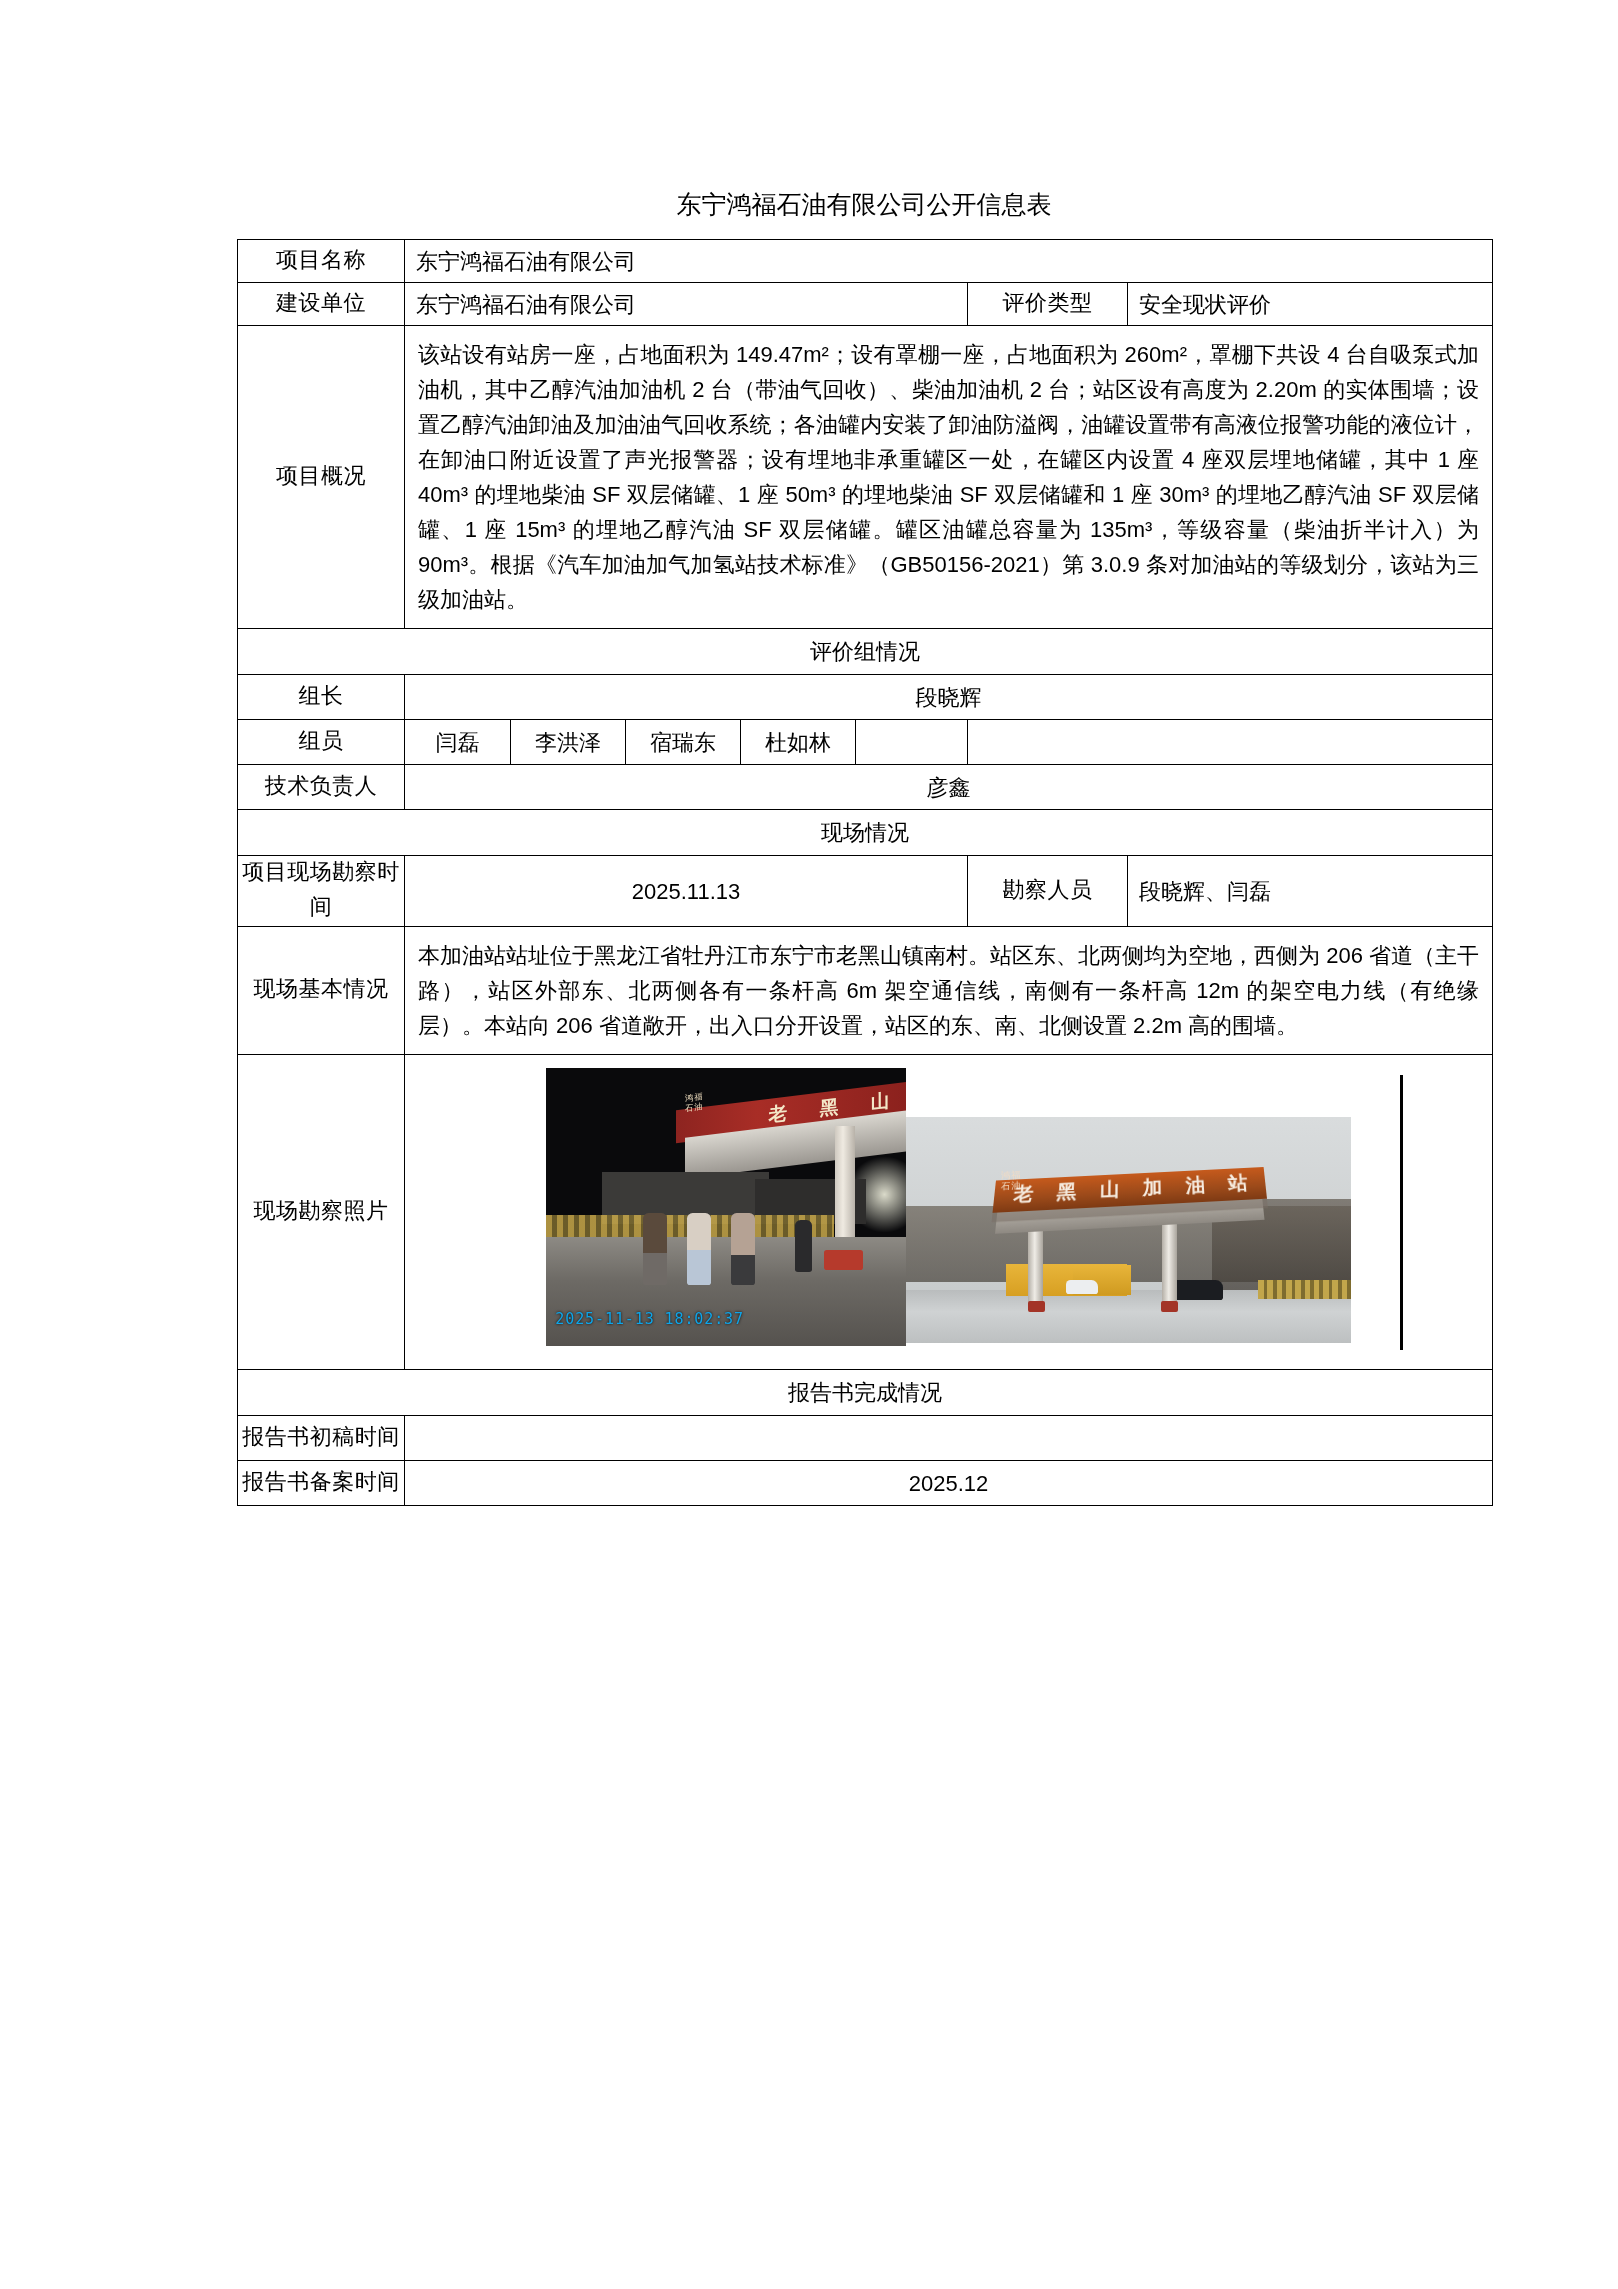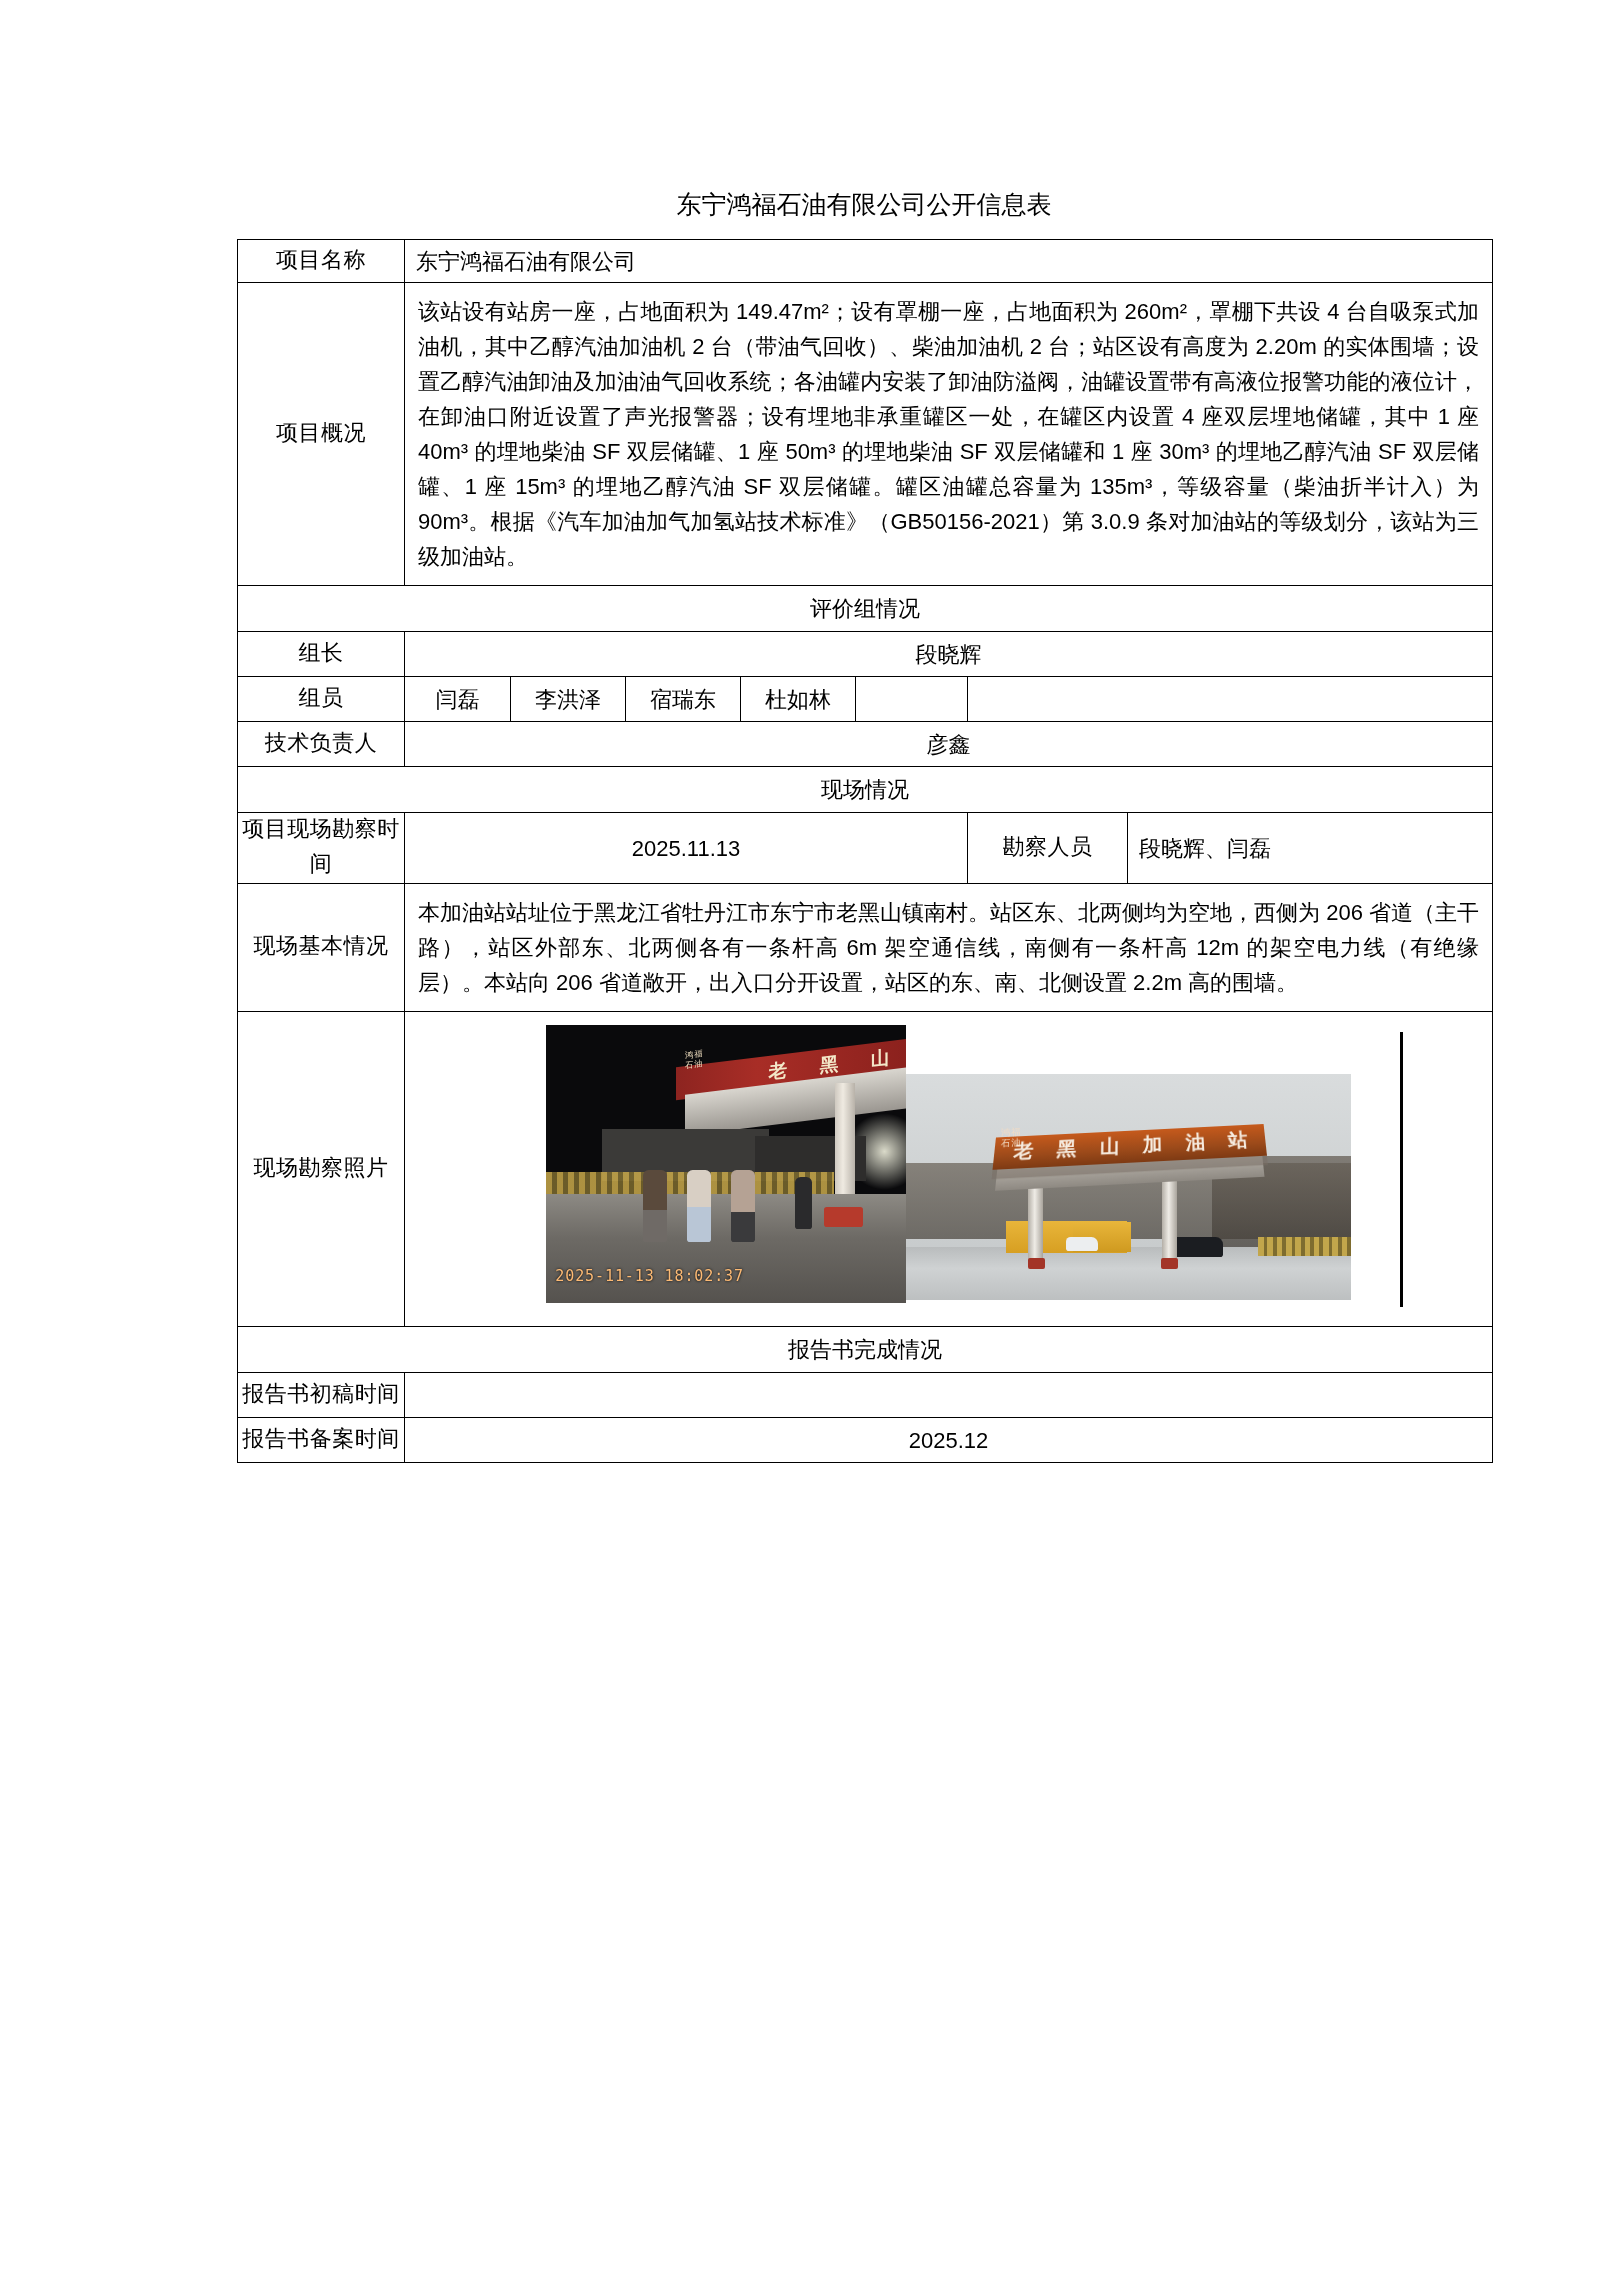--- a/index.html
+++ b/index.html
@@ -87,21 +87,21 @@
     background:#c9ccce;
   }
   .divider-line{
     position:absolute;
     right:89px;top:7.4px;
     width:2.8px;height:275px;
     background:#000;
   }
   .ts{
     position:absolute;left:9.3px;bottom:9.3px;
-    color:#fdba74;
+    color:#0ea5e9;
     font-family:"DejaVu Sans Mono","Liberation Mono",monospace;
     font-size:15px;
     letter-spacing:0.9px;
     text-shadow:0 0 2.8px #000;
   }
   .nightsky{position:absolute;inset:0;background:#0a0a0c;}
   .canopy{
     position:absolute;
     left:130px;top:28px;width:232px;height:33px;
     background:linear-gradient(90deg,#8d2420,#a82d26 35%,#8b211d);
@@ -244,20 +244,26 @@
       <col style="width:160px">
       <col style="width:365px">
     </colgroup>
 
     <tbody>
         <tr>
       <td class="lbl rowh-1">项目名称</td>
       <td class="val rowh-1" colspan="7">东宁鸿福石油有限公司</td>
     </tr>
 
+    <tr>
+      <td class="lbl rowh-2">建设单位</td>
+      <td class="val rowh-2" colspan="5">东宁鸿福石油有限公司</td>
+      <td class="lbl rowh-2">评价类型</td>
+      <td class="val rowh-2">安全现状评价</td>
+    </tr>
 
     <tr>
       <td class="lbl">项目概况</td>
       <td class="para" colspan="7">该站设有站房一座，占地面积为 149.47m²；设有罩棚一座，占地面积为 260m²，罩棚下共设 4 台自吸泵式加油机，其中乙醇汽油加油机 2 台（带油气回收）、柴油加油机 2 台；站区设有高度为 2.20m 的实体围墙；设置乙醇汽油卸油及加油油气回收系统；各油罐内安装了卸油防溢阀，油罐设置带有高液位报警功能的液位计，在卸油口附近设置了声光报警器；设有埋地非承重罐区一处，在罐区内设置 4 座双层埋地储罐，其中 1 座 40m³ 的埋地柴油 SF 双层储罐、1 座 50m³ 的埋地柴油 SF 双层储罐和 1 座 30m³ 的埋地乙醇汽油 SF 双层储罐、1 座 15m³ 的埋地乙醇汽油 SF 双层储罐。罐区油罐总容量为 135m³，等级容量（柴油折半计入）为 90m³。根据《汽车加油加气加氢站技术标准》（GB50156-2021）第 3.0.9 条对加油站的等级划分，该站为三级加油站。</td>
     </tr>
 
     <tr>
       <td class="section" colspan="8">评价组情况</td>
     </tr>
 

